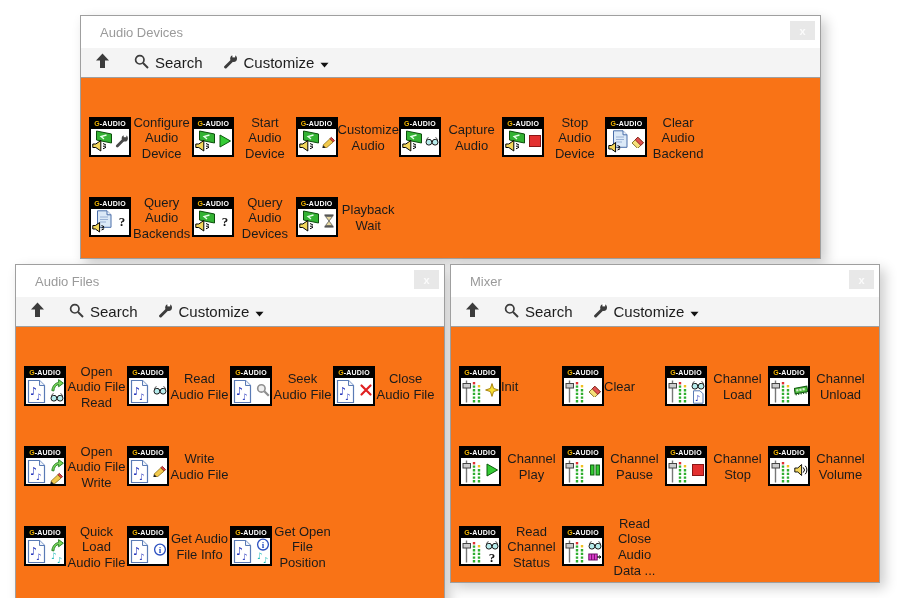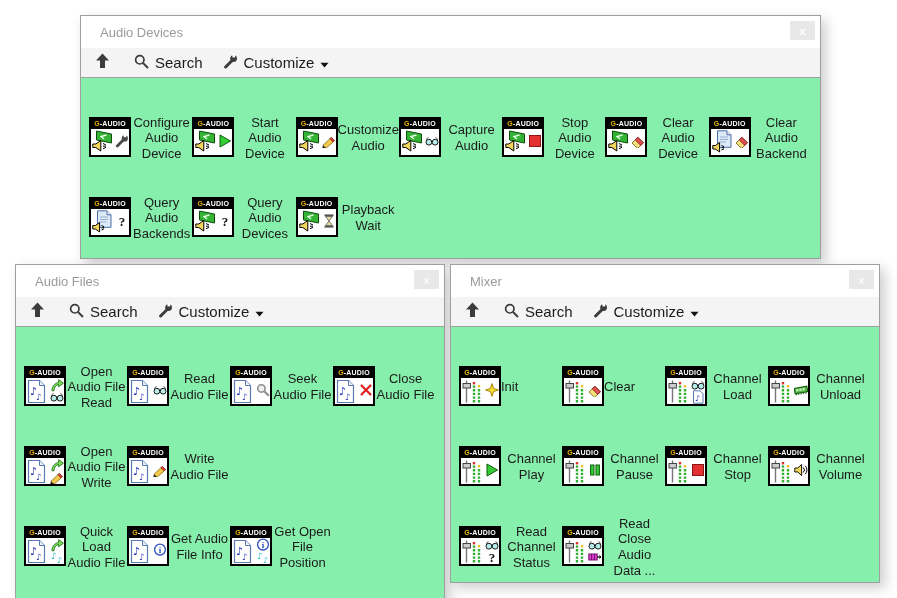--- a/index.html
+++ b/index.html
@@ -1,18 +1,18 @@
 <!DOCTYPE html>
 <html><head>
 <meta charset="utf-8">
 <style>
   html,body{margin:0;padding:0;background:#ffffff;}
   body{width:897px;height:598px;position:relative;overflow:hidden;
        font-family:"Liberation Sans",sans-serif;}
-  .window{position:absolute;background:#86efac;border:1px solid #9f9f9f;
+  .window{position:absolute;background:#f97316;border:1px solid #9f9f9f;
           box-shadow:5px 5px 12px rgba(0,0,0,0.20);box-sizing:border-box;}
   #w0{left:80px;top:15px;width:741px;height:244px;}
   #w1{left:15px;top:264px;width:430px;height:357px;}
   #w2{left:450px;top:264px;width:430px;height:319px;}
   .titlebar{height:32px;position:relative;display:flex;align-items:center;
             padding-left:19px;background:#ffffff;}
   .title{font-size:13px;color:#9a9a9a;}
   .closebtn{position:absolute;top:5px;right:5px;width:25px;height:19px;
             background:#e8e8e8;color:#fbfbfb;font-size:11px;font-weight:bold;
             display:flex;align-items:center;justify-content:center;cursor:default;}
@@ -165,38 +165,20 @@
                 </svg></span>
             </div>
           </div>
           <div class="label">Stop Audio Device</div>
         </div>
         <div class="item">
           <div class="vi">
             <div class="vi-head"><span class="g">G</span>-AUDIO</div>
             <div class="vi-body">
               <svg class="gbase" width="21" height="25" viewBox="0 0 21 25">
-                <polygon points="4.5,1 19.5,4 19.5,13 4.5,10" fill="#33b233" stroke="#0c4f0c"></polygon>
-                <polyline points="14.5,5 9,6.5 12,9" fill="none" stroke="#eaffea" stroke-width="1.3"></polyline>
-                <polygon points="0.8,14 3.8,14 8.8,10.5 8.8,21 3.8,17.5 0.8,17.5" fill="#f2d65c" stroke="#000"></polygon>
-                <path d="M11,13.5 l3,1.5 M11,16.2 h3 M11,18.8 l3,-1.5" stroke="#000" fill="none"></path>
-              </svg>
-              <span class="mod m0 solo"><svg width="14" height="14" viewBox="0 0 14 14">
-                  <polygon points="1,9 6.8,3.2 12.4,8.8 6.6,14.4" fill="#f5e07a" stroke="#6b5a10" stroke-width="0.8"></polygon>
-                  <polygon points="4.2,5.8 6.8,3.2 12.4,8.8 9.8,11.4" fill="#e05050" stroke="#7a1010" stroke-width="0.8"></polygon>
-                </svg></span>
-            </div>
-          </div>
-          <div class="label">Clear Audio Device</div>
-        </div>
-        <div class="item">
-          <div class="vi">
-            <div class="vi-head"><span class="g">G</span>-AUDIO</div>
-            <div class="vi-body">
-              <svg class="gbase" width="21" height="25" viewBox="0 0 21 25">
                 <path d="M5.5,0.8 h9.5 l4,4 v12.5 h-13.5 z" fill="#dce9f7" stroke="#4a6ea9"></path>
                 <path d="M15,0.8 v4 h4" fill="#eef3fb" stroke="#4a6ea9"></path>
                 <path d="M8,7 h8 M8,9.5 h8 M8,12 h6" stroke="#9ab1d4"></path>
                 <polygon points="0.8,15.5 3.4,15.5 7.6,12.5 7.6,22 3.4,19 0.8,19" fill="#f2d65c" stroke="#000"></polygon>
                 <path d="M9.5,15.5 l2.6,1.2 M9.5,17.8 h2.6 M9.5,20 l2.6,-1.2" stroke="#000" fill="none"></path>
               </svg>
               <span class="mod m0 solo"><svg width="14" height="14" viewBox="0 0 14 14">
                   <polygon points="1,9 6.8,3.2 12.4,8.8 6.6,14.4" fill="#f5e07a" stroke="#6b5a10" stroke-width="0.8"></polygon>
                   <polygon points="4.2,5.8 6.8,3.2 12.4,8.8 9.8,11.4" fill="#e05050" stroke="#7a1010" stroke-width="0.8"></polygon>
                 </svg></span>

